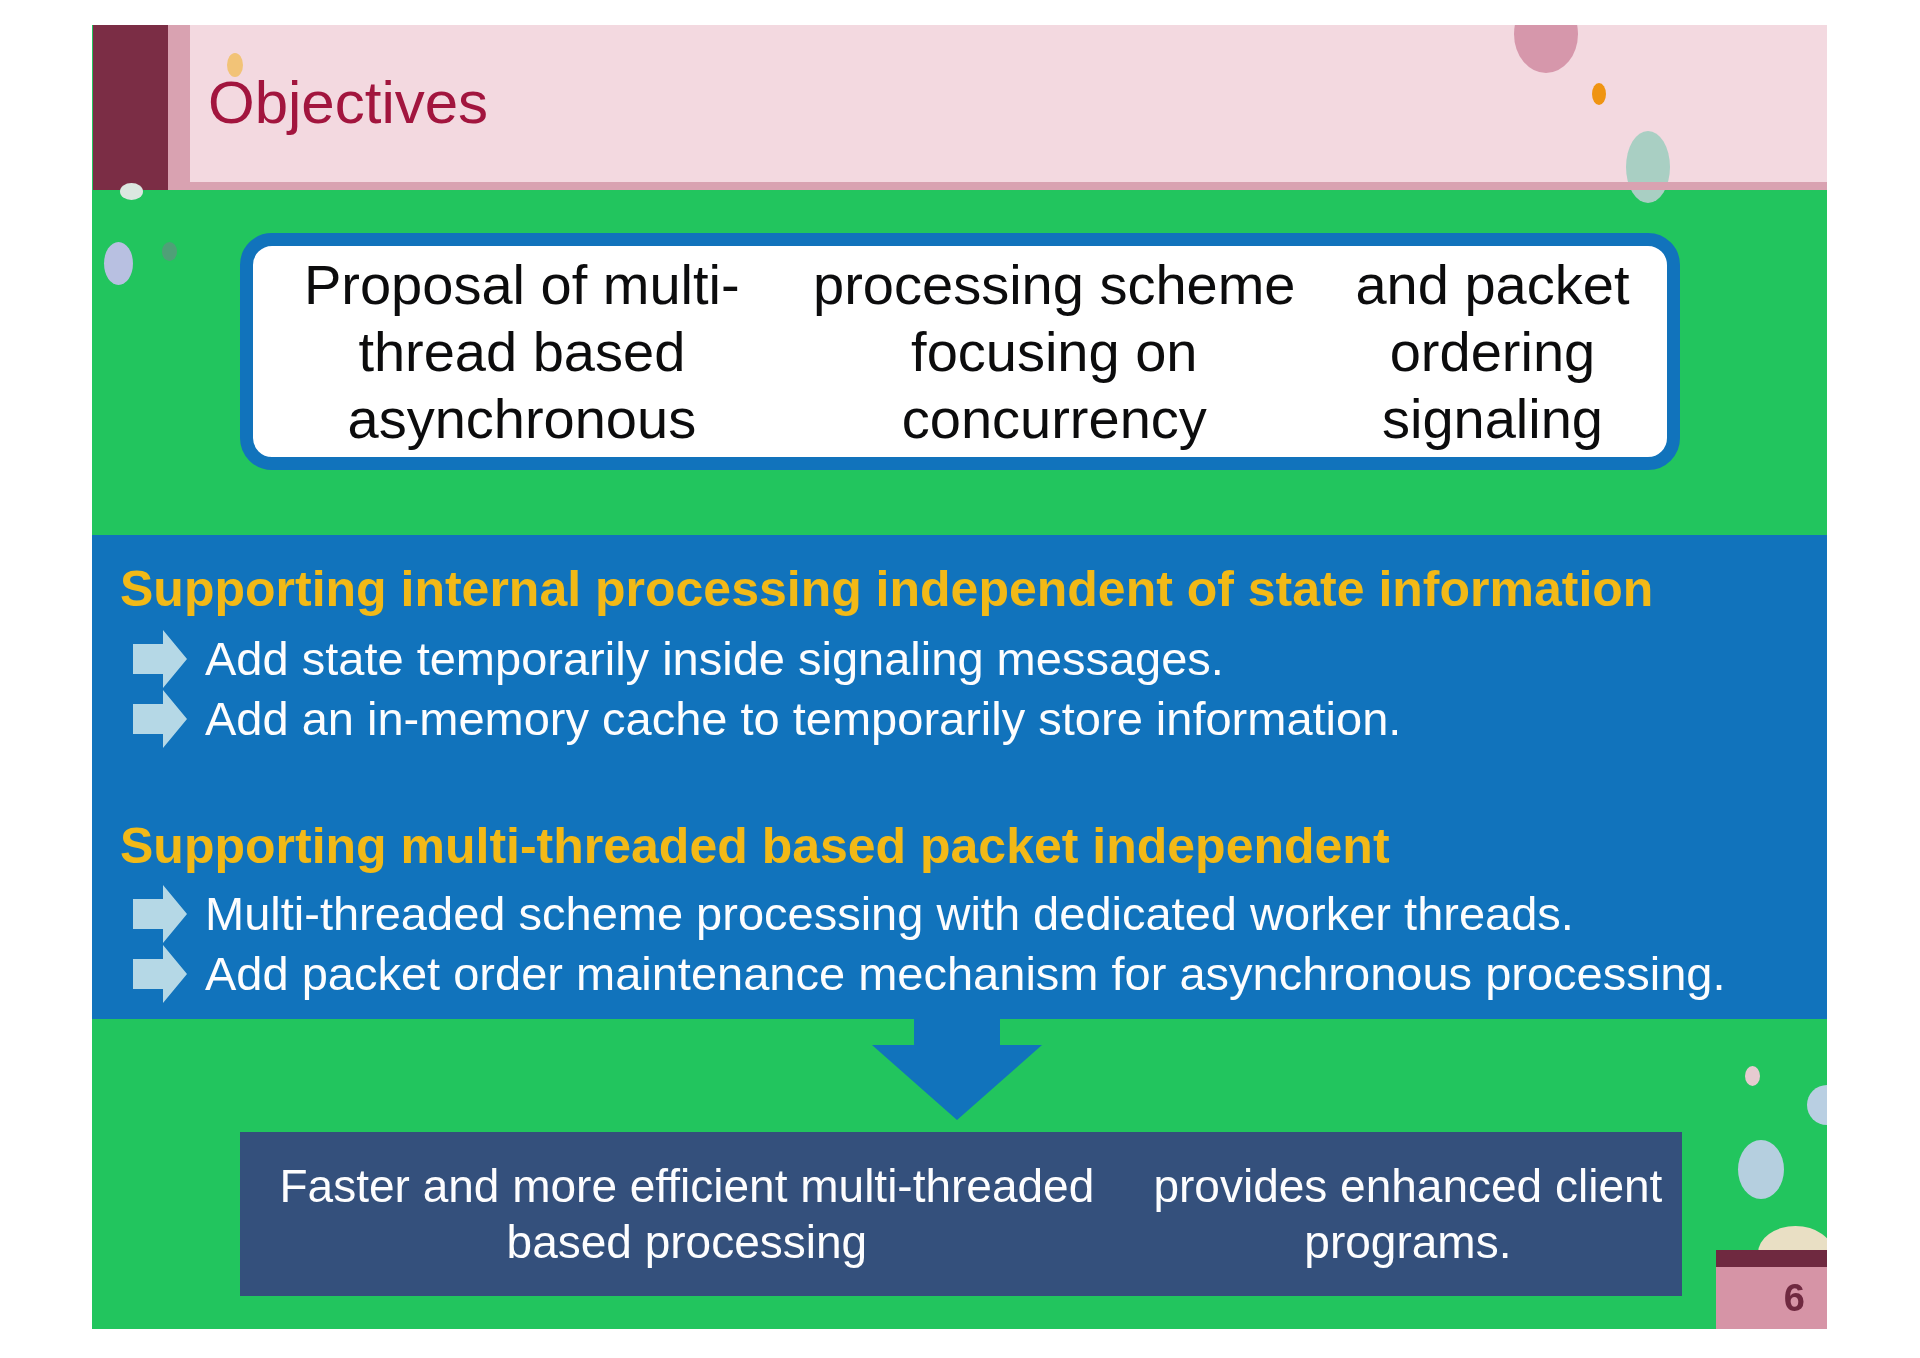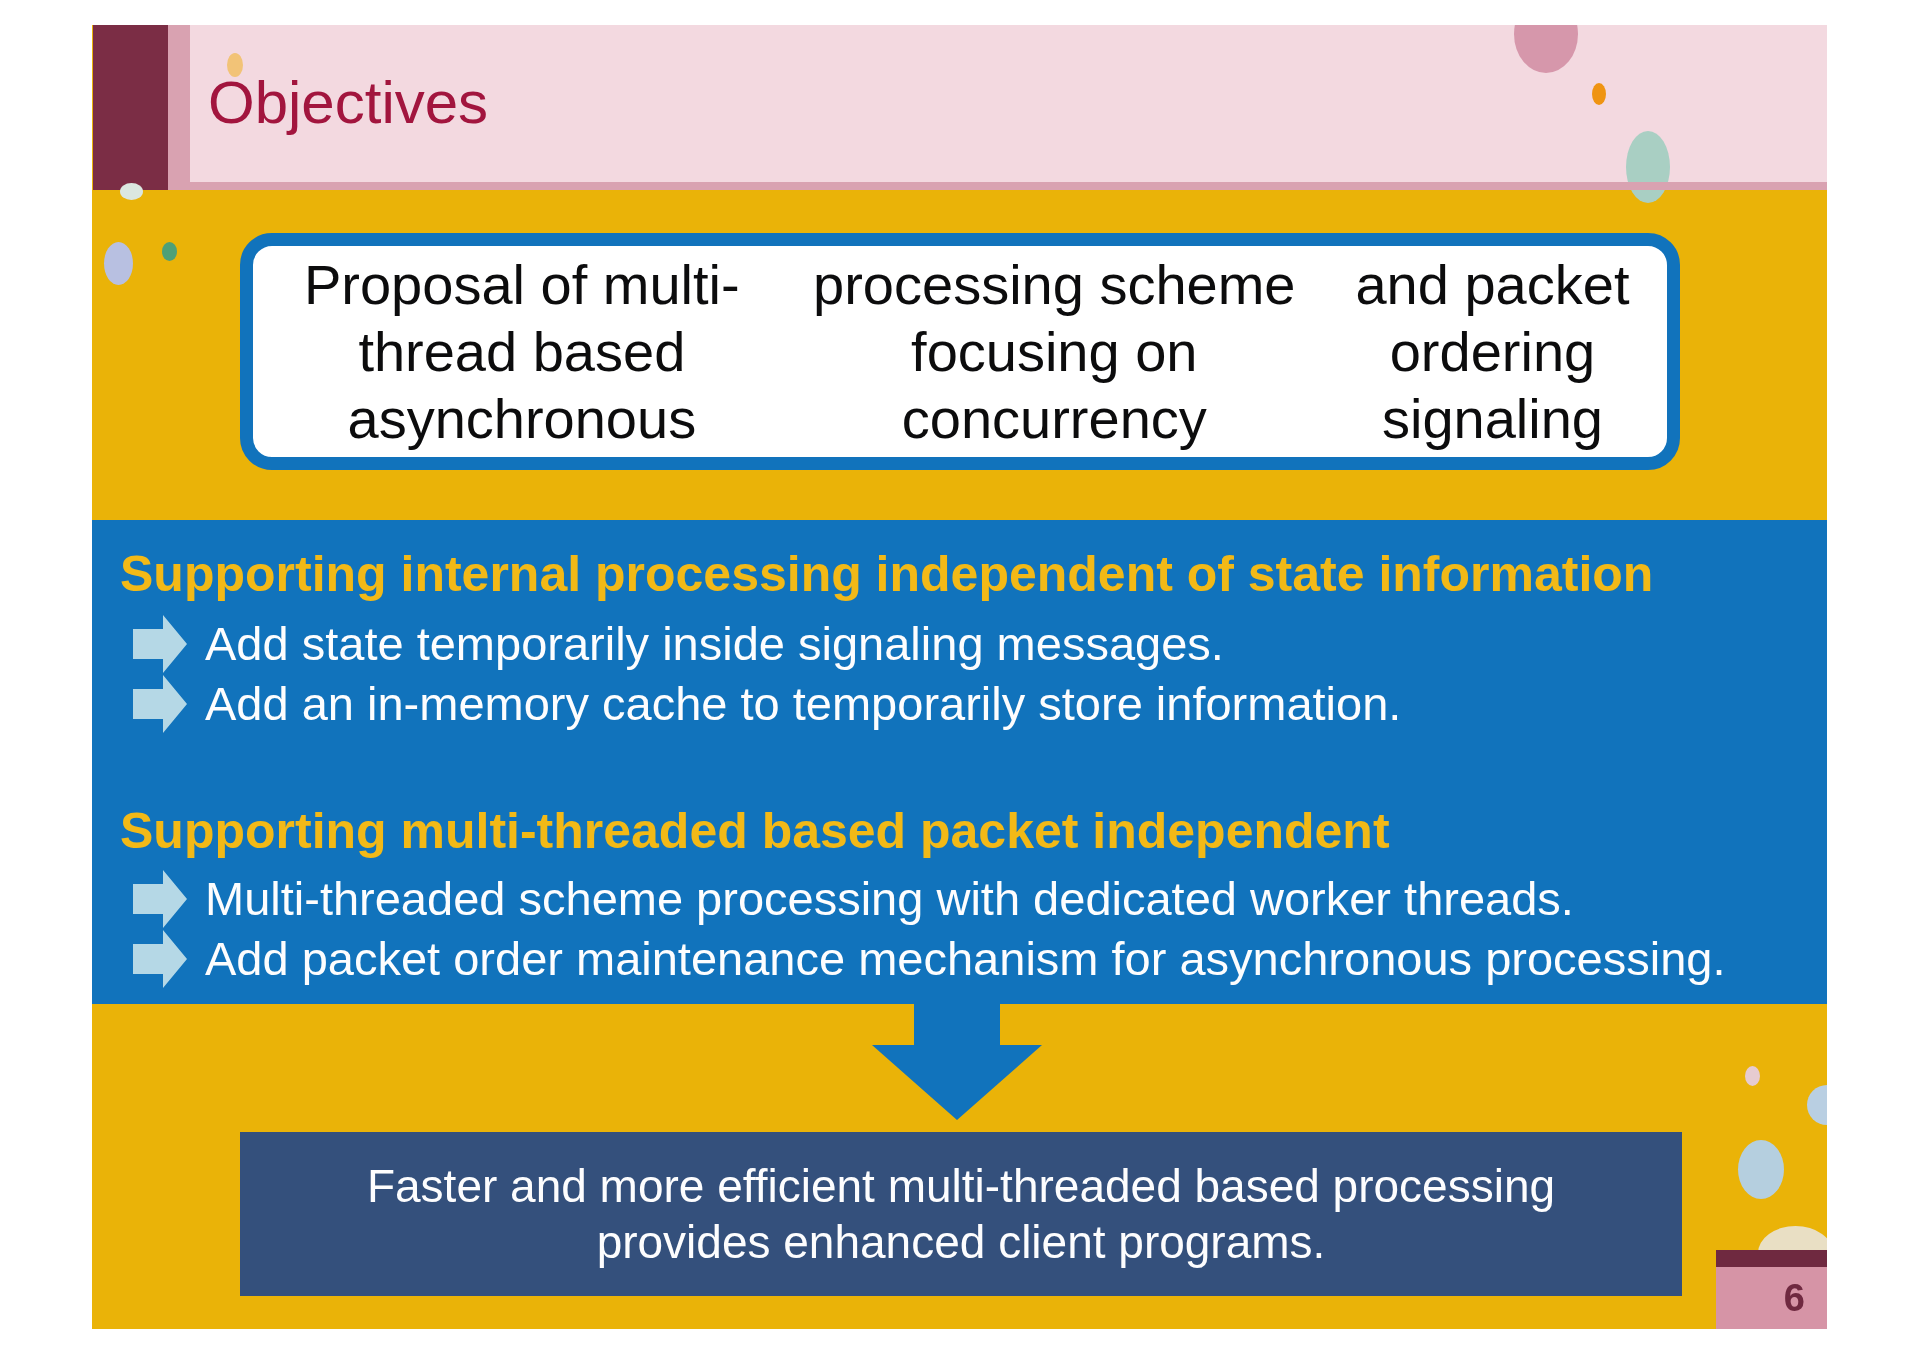--- a/index.html
+++ b/index.html
@@ -1,19 +1,19 @@
 <!DOCTYPE html>
 <html><head>
 <meta charset="utf-8">
 <style>
   html,body{margin:0;padding:0;background:#ffffff;}
   .page{position:relative;width:1920px;height:1358px;background:#ffffff;overflow:hidden;
         font-family:"Liberation Sans", sans-serif;}
   .slide{position:absolute;left:92px;top:25px;width:1735px;height:1304px;
-         background:#eab308;overflow:hidden;}
+         background:#22c55e;overflow:hidden;}
   .abs{position:absolute;}
   
   .header-band{left:98px;top:0;width:1637px;height:157px;background:#f3d9e0;}
   .maroon-block{left:1px;top:0;width:75px;height:165px;background:#7b2d45;}
   .side-strip{left:76px;top:0;width:22px;height:165px;background:#d9a2b1;}
   .title-underline{left:98px;top:157px;width:1637px;height:8px;background:#d9a2b1;z-index:3;}
   .slide-title{left:116px;top:42px;font-size:60px;line-height:72px;color:#a2153e;z-index:4;}
   
   .dot{border-radius:50%;}
   .dot-tan{left:135px;top:28px;width:16px;height:24px;background:#f2c377;}
@@ -26,34 +26,34 @@
   .dot-dusty{left:1653px;top:1041px;width:15px;height:20px;background:#e6cbd0;}
   .dot-blue-edge{left:1715px;top:1060px;width:40px;height:40px;background:#b9cfe2;}
   .dot-lightblue{left:1646px;top:1115px;width:46px;height:59px;background:#b5cfdf;}
   .dot-beige{left:1666px;top:1201px;width:75px;height:54px;background:#e9dfc4;z-index:1;}
   
   .proposal-box{left:148px;top:208px;width:1440px;height:237px;box-sizing:border-box;
       background:#ffffff;border:13px solid #1173bc;border-radius:32px;
       display:flex;flex-direction:row;justify-content:center;align-items:center;}
   .proposal-box div{font-size:56px;line-height:67px;color:#0c0c0d;text-align:center;}
   
-  .blue-panel{left:0;top:495px;width:1735px;height:484px;background:#1173bc;}
+  .blue-panel{left:0;top:510px;width:1735px;height:484px;background:#1173bc;}
   .panel-heading{left:28px;font-size:50px;line-height:60px;font-weight:bold;color:#f2b917;white-space:nowrap;}
   .h1{top:24px;} .h2{top:281px;}
   .bullet-arrow{left:41px;width:54px;height:58px;background:#b5d8e6;
       clip-path:polygon(0 14px,30px 14px,30px 0,54px 29px,30px 58px,30px 44px,0 44px);}
   .ba1{top:95px;} .ba2{top:155px;} .ba3{top:350px;} .ba4{top:410px;}
   .bullet-text{left:113px;font-size:47px;line-height:60px;color:#fdfdfe;white-space:nowrap;}
   .bt1{top:94px;} .bt2{top:154px;} .bt3{top:349px;} .bt4{top:409px;}
   
   .flow-arrow{left:780px;top:979px;width:170px;height:116px;background:#1173bc;
       clip-path:polygon(42px 0,128px 0,128px 41px,170px 41px,85px 116px,0 41px,42px 41px);}
   
   .conclusion-box{left:148px;top:1107px;width:1442px;height:164px;background:#34507c;
-      display:flex;flex-direction:column;justify-content:center;align-items:center;}
+      display:flex;flex-direction:row;justify-content:center;align-items:center;}
   .conclusion-box div{font-size:46px;line-height:56px;color:#fdfdfe;text-align:center;}
   
   .page-tab{left:1624px;top:1225px;width:111px;height:79px;z-index:2;}
   .page-tab-bar{left:0;top:0;width:111px;height:17px;background:#6f2940;}
   .page-tab-body{left:0;top:17px;width:111px;height:62px;background:#d694a6;
       display:flex;align-items:center;justify-content:flex-end;box-sizing:border-box;padding-right:22px;}
   .page-number{font-size:38px;font-weight:bold;color:#6f2940;}
 </style>
 </head>
 <body>

